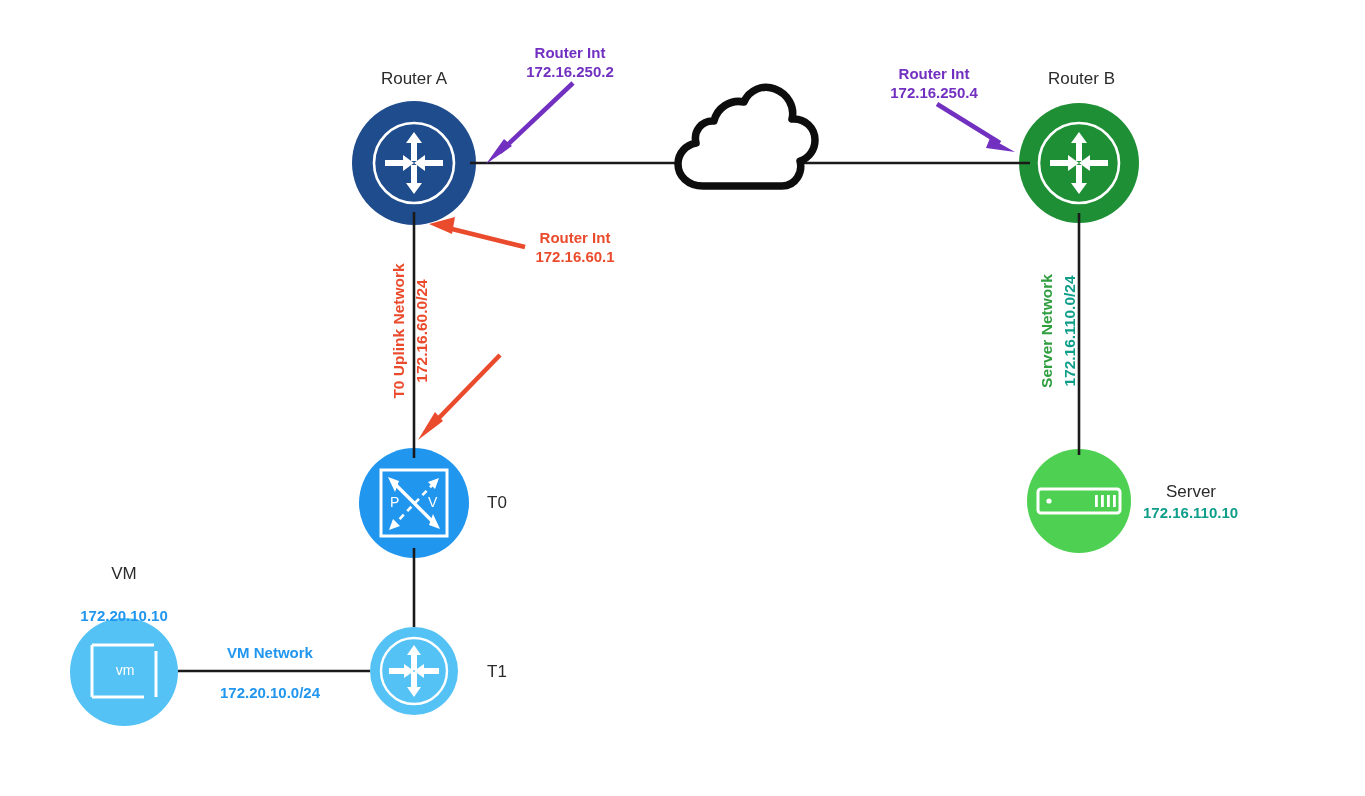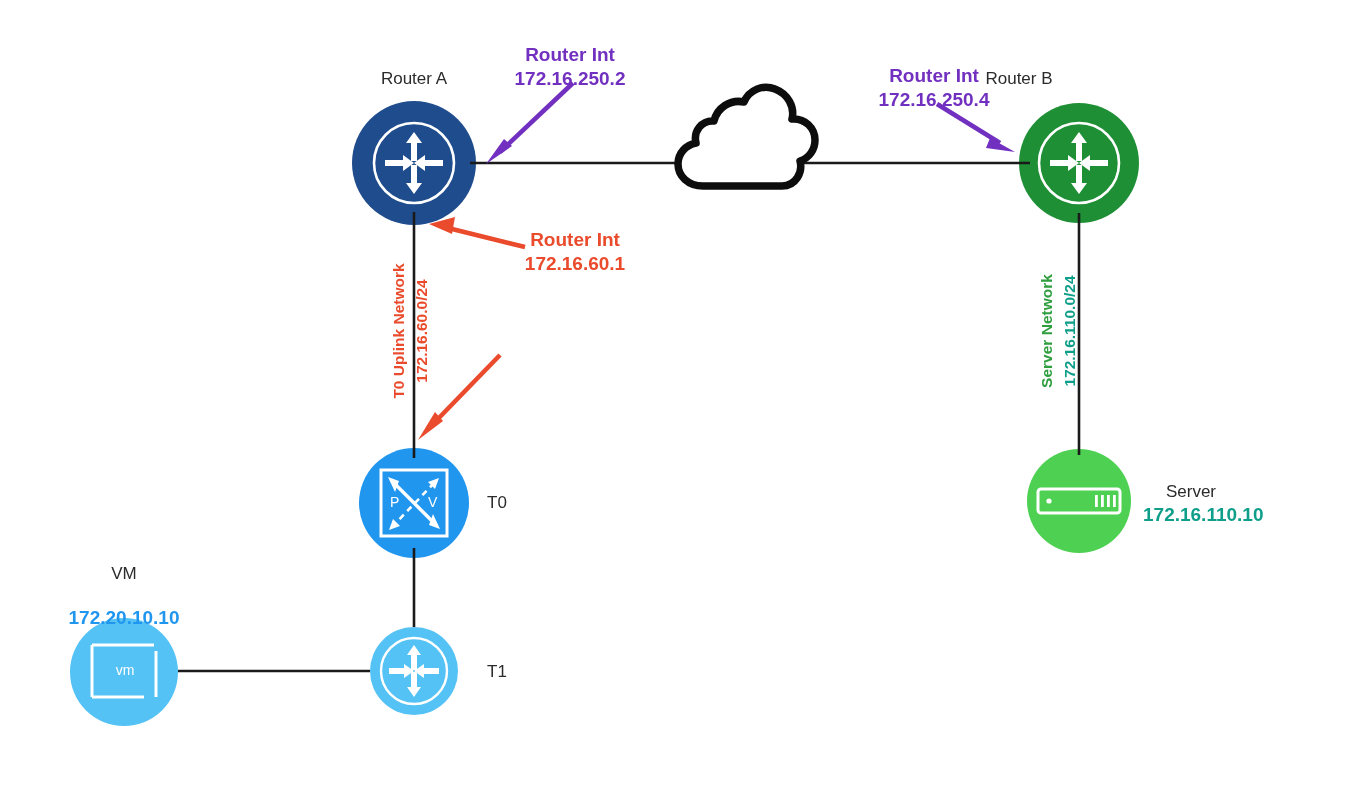--- a/index.html
+++ b/index.html
@@ -45,21 +45,21 @@
     white-space: nowrap;
     line-height: 1.28;
   }
   .lbl-node {
     font-size: 17px;
     color: #2b2b2b;
     font-weight: 400;
   }
   .lbl-annot {
     font-weight: bold;
-    font-size: 19px;
+    font-size: 15px;
     text-align: center;
   }
   .purple { color: #7230c0; }
   .red    { color: #ea4b2c; }
   .green  { color: #2e9e3e; }
   .teal   { color: #0f9e8a; }
   .blue   { color: #2196ef; margin-top: 21px; }
 
   .center { text-align: center; }
 
@@ -185,21 +185,21 @@
   <div class="node node-router-b" style="left:1019px; top:103px; width:120px; height:120px; z-index:1;"></div>
   <div class="node node-t0" style="left:359px; top:448px; width:110px; height:110px; z-index:1;"></div>
   <div class="node node-t1" style="left:370px; top:627px; width:88px; height:88px; z-index:1;"></div>
   <div class="node node-vm" style="left:70px; top:618px; width:108px; height:108px; z-index:1;"></div>
   <div class="node node-server" style="left:1027px; top:449px; width:104px; height:104px; z-index:1;"></div>
 
   <style>#svg-layer{z-index:2;}</style>
 
   <div class="label lbl-node center" style="left:352px; top:68px; width:124px; z-index:3;">Router A</div>
 
-  <div class="label lbl-node center" style="left:959px; top:68px; width:120px; z-index:3;">Router B</div>
+  <div class="label lbl-node center" style="left:995px; top:68px; width:120px; z-index:3;text-align:right;">Router B</div>
 
   <div class="label lbl-node" style="left:487px; top:492px; z-index:3;">T0</div>
 
   <div class="label lbl-node" style="left:487px; top:661px; z-index:3;">T1</div>
 
   <div class="label center" style="left:54px; top:563px; width:140px; z-index:3;">
     <span class="stack-line lbl-node">VM</span>
     <span class="stack-line lbl-annot blue">172.20.10.10</span>
   </div>
 
@@ -232,19 +232,23 @@
     <span class="red">172.16.60.0/24</span>
   </div>
 
   <div class="rot" style="left:949px; top:322px; width:195px; z-index:3;">
     <span class="green">Server Network</span>
   </div>
   <div class="rot" style="left:951px; top:322px; width:195px; z-index:3; margin-left:21px;">
     <span class="teal">172.16.110.0/24</span>
   </div>
 
+  <div class="label center" style="left:188px; top:622px; width:164px; z-index:3;">
+    <span class="stack-line lbl-annot blue">VM Network</span>
+    <span class="stack-line lbl-annot blue">172.20.10.0/24</span>
+  </div>
 
   <div class="label" style="left:103px; top:662px; width:44px; text-align:center; color:#ffffff; font-size:14px; z-index:3;">vm</div>
 
   <div class="label" style="left:390px; top:494px; color:#ffffff; font-size:14px; z-index:3;">P</div>
   <div class="label" style="left:428px; top:494px; color:#ffffff; font-size:14px; z-index:3;">V</div>
 
 </div>
 
 </body></html>

